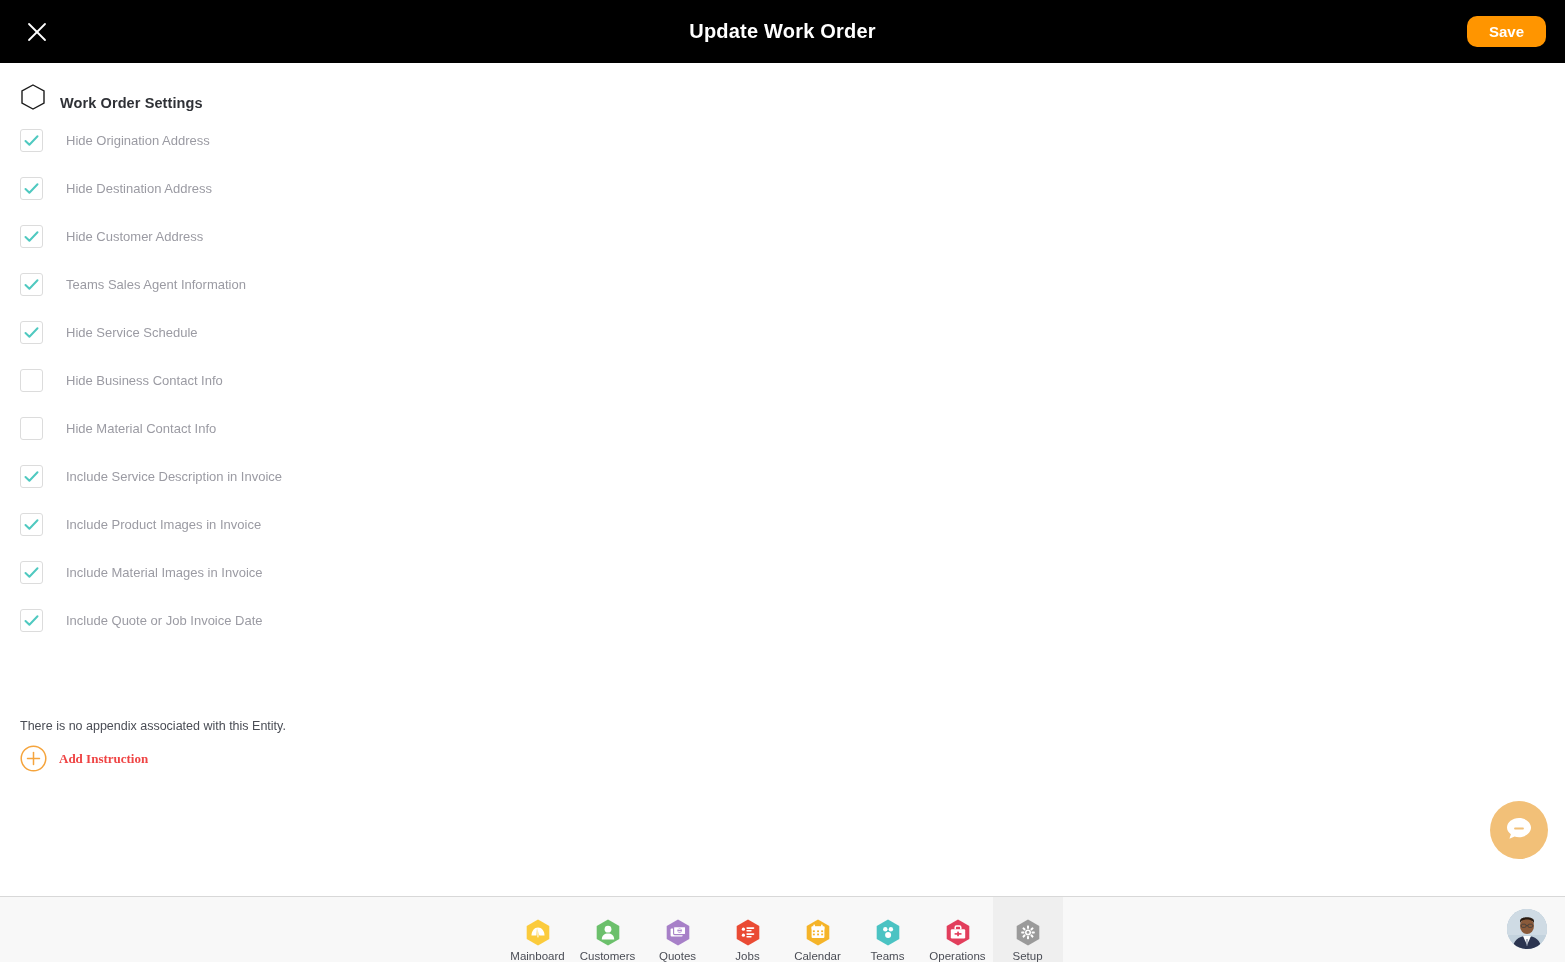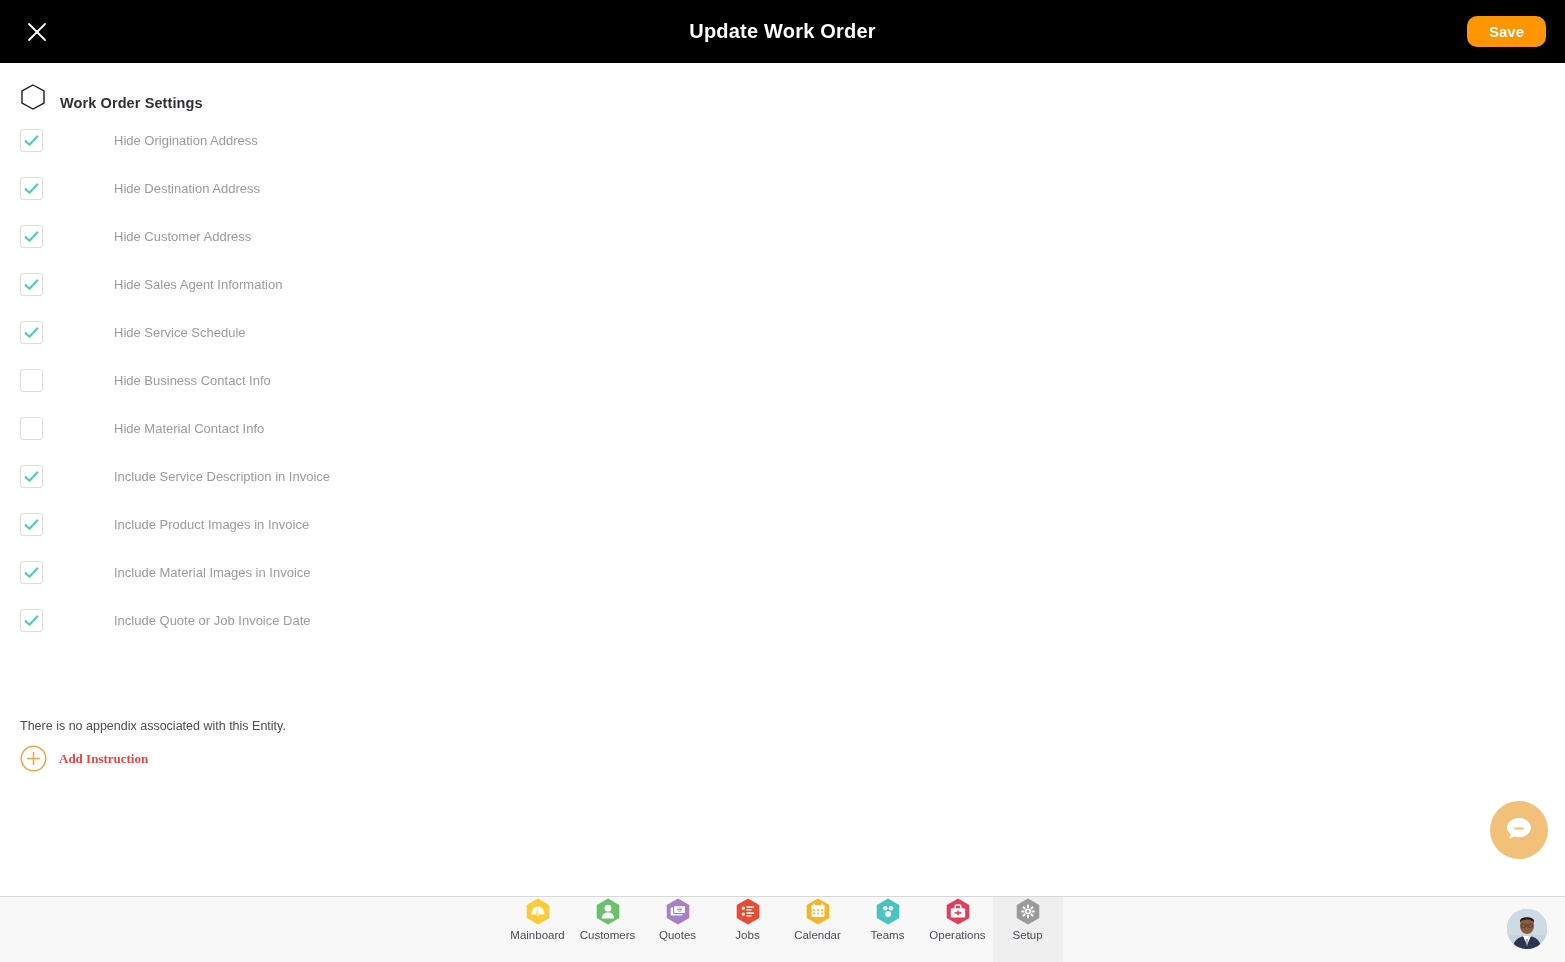--- a/index.html
+++ b/index.html
@@ -95,21 +95,20 @@
     position: absolute;
     left: 20px; top: 66px;
     width: 700px;
   }
   .cb-row {
     display: flex;
     align-items: center;
     height: 23px;
     margin-bottom: 25px;
     cursor: pointer;
-    gap: 48px;
   }
   .cb-box {
     width: 23px; height: 23px;
     border: 1px solid #dcdcdc;
     border-radius: 3px;
     background: #ffffff;
     flex: 0 0 auto;
     position: relative;
   }
   .cb-box svg {
@@ -178,21 +177,21 @@
     align-items: center;
     justify-content: center;
     gap: 0px;
   }
   .nav-item {
     width: 70px;
     height: 65px;
     display: flex;
     flex-direction: column;
     align-items: center;
-    justify-content: flex-start;
+    justify-content: flex-end;
     gap: 3px;
     cursor: pointer;
   }
   .nav-item.active { background: #efefef; }
   .nav-label {
     font-size: 11.5px;
     color: #4a4d55;
     white-space: nowrap;
   }
   .nav-icon { display: block; }
@@ -262,21 +261,21 @@
             </svg>
           </div>
           <span class="cb-label">Hide Customer Address</span>
         </div>
         <div class="cb-row">
           <div class="cb-box">
             <svg width="17" height="17" viewBox="0 0 17 17">
               <polyline points="2.5,9 6.4,12.8 14.5,4.2" fill="none" stroke="#4FC9C0" stroke-width="2" stroke-linecap="round" stroke-linejoin="round"></polyline>
             </svg>
           </div>
-          <span class="cb-label">Hide Sales Agent Information</span>
+          <span class="cb-label">Teams Sales Agent Information</span>
         </div>
         <div class="cb-row">
           <div class="cb-box">
             <svg width="17" height="17" viewBox="0 0 17 17">
               <polyline points="2.5,9 6.4,12.8 14.5,4.2" fill="none" stroke="#4FC9C0" stroke-width="2" stroke-linecap="round" stroke-linejoin="round"></polyline>
             </svg>
           </div>
           <span class="cb-label">Hide Service Schedule</span>
         </div>
         <div class="cb-row">

